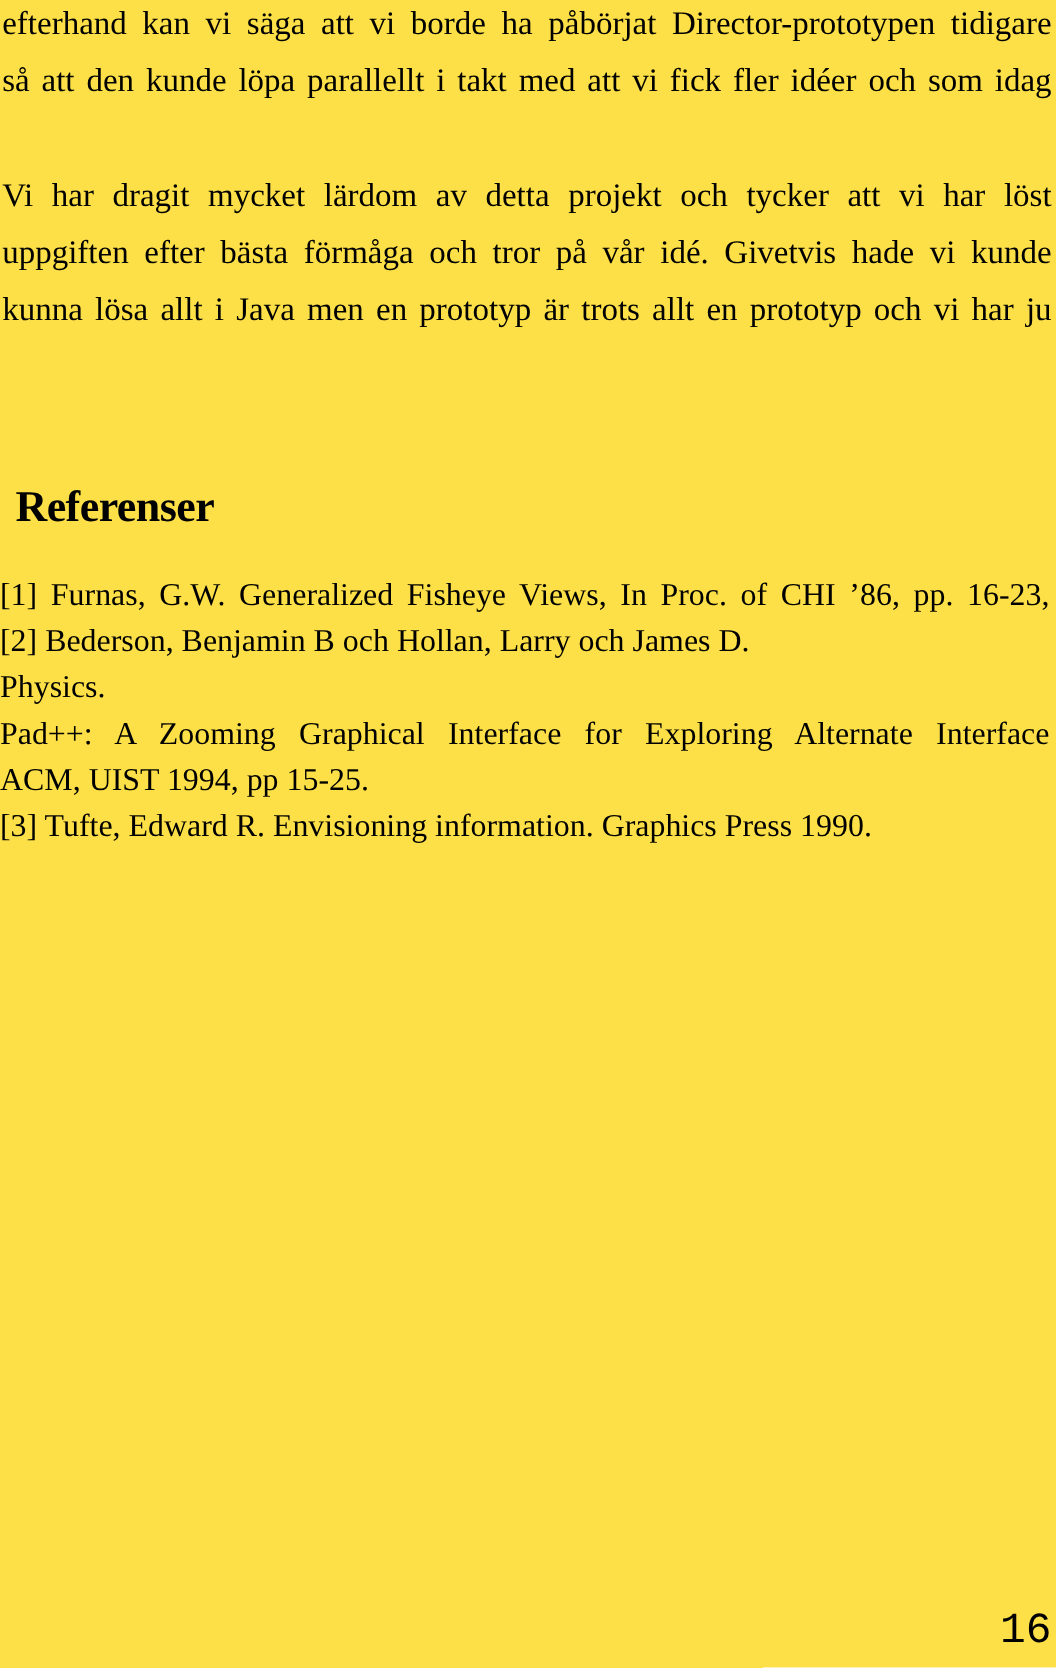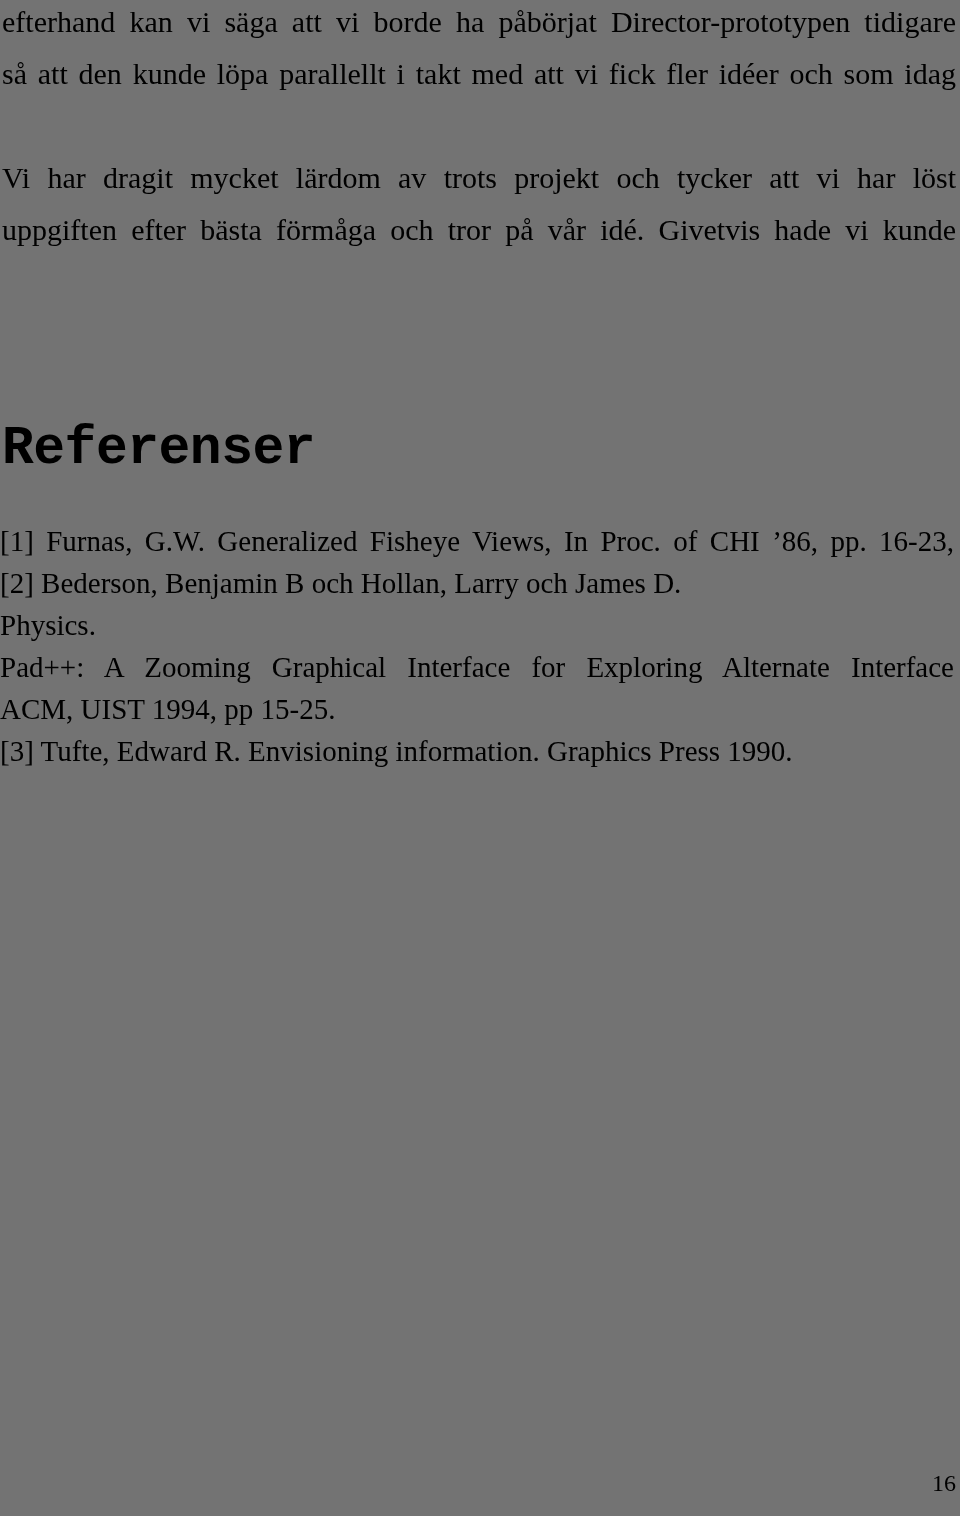--- a/index.html
+++ b/index.html
@@ -9,21 +9,21 @@
     background: #ffffff;
   }
   body {
     font-family: "Liberation Serif", "DejaVu Serif", serif;
     color: #000000;
   }
   .page {
     position: relative;
     width: 960px;
     height: 1516px;
-    background: #737373;
+    background: #fde047;
     overflow: hidden;
     box-sizing: border-box;
   }
   .content {
     position: absolute;
     left: 2px;
     top: 0;
     width: 954px;
   }
 
@@ -50,27 +50,27 @@
     text-align: justify;
     text-align-last: justify;
     white-space: nowrap;
   }
   .para > .line.last {
     text-align-last: left;
   }
 
   
   .heading {
-    font-family: Liberation Mono, monospace;
+    font-family: Liberation Serif, serif;
     font-weight: bold;
-    font-size: 53px;
+    font-size: 40px;
     line-height: 58px;
     letter-spacing: -0.5px;
     color: #000000;
-    margin: 0;
+    margin: 12px;
     position: absolute;
     left: 2px;
     top: 420px;
     white-space: nowrap;
   }
 
   
   .references {
     position: absolute;
     left: 0;
@@ -93,41 +93,42 @@
   }
   .ref > .line.last {
     text-align-last: left;
   }
 
   
   .page-number {
     position: absolute;
     right: 4px;
     bottom: 16px;
-    font-family: Liberation Serif, serif;
-    font-size: 24px;
+    font-family: Liberation Mono, monospace;
+    font-size: 39px;
     line-height: 34px;
     color: #000000;
   }
 </style>
 </head>
 <body>
 
 <div class="page">
 
   <div class="content">
 
     <p class="para para-first">
       <span class="line">efterhand kan vi säga att vi borde ha påbörjat Director-prototypen tidigare</span>
       <span class="line">så att den kunde löpa parallellt i takt med att vi fick fler idéer och som idag</span>
     </p>
 
     <p class="para para-gap">
-      <span class="line">Vi har dragit mycket lärdom av trots projekt och tycker att vi har löst</span>
+      <span class="line">Vi har dragit mycket lärdom av detta projekt och tycker att vi har löst</span>
       <span class="line">uppgiften efter bästa förmåga och tror på vår idé. Givetvis hade vi kunde</span>
+      <span class="line">kunna lösa allt i Java men en prototyp är trots allt en prototyp och vi har ju</span>
     </p>
 
   </div>
 
   <h1 class="heading">Referenser</h1>
 
   <div class="references">
 
     <p class="ref">
       <span class="line">[1] Furnas, G.W. Generalized Fisheye Views, In Proc. of CHI ’86, pp. 16-23,</span>

